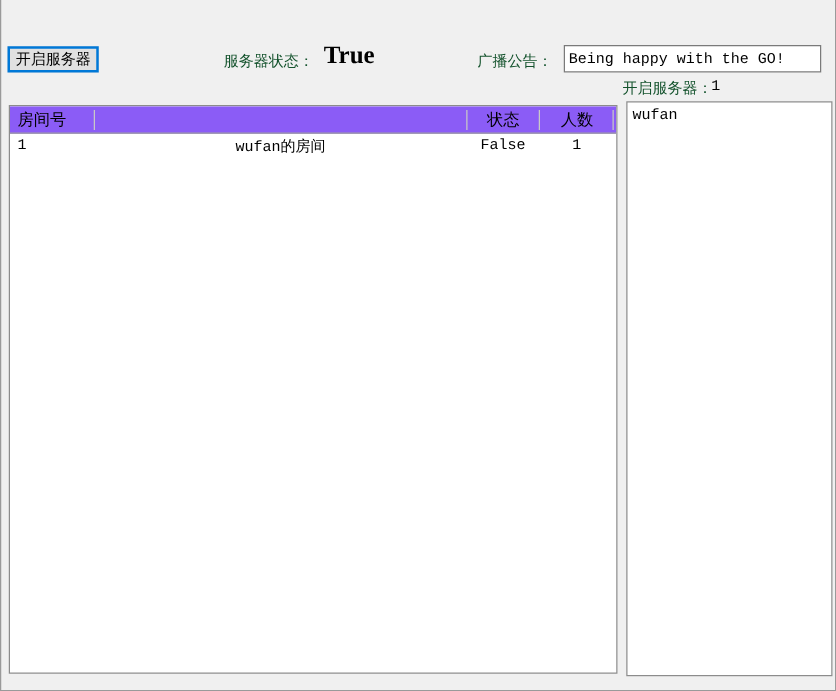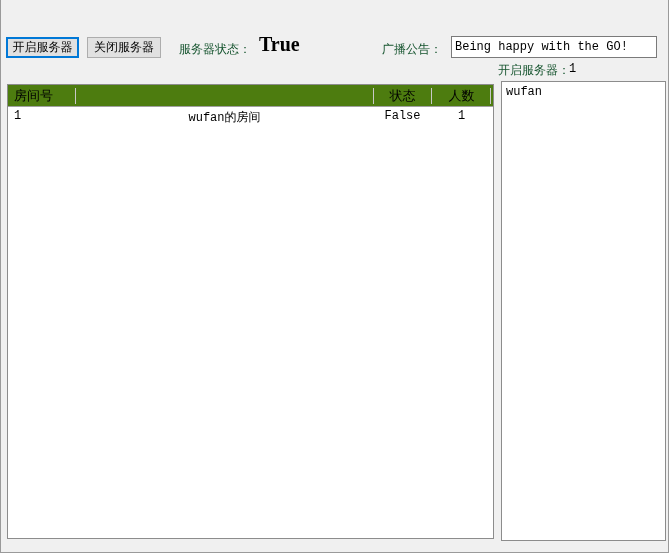--- a/index.html
+++ b/index.html
@@ -147,21 +147,21 @@
     height: 455px;
     box-sizing: border-box;
     background: #ffffff;
     border: 1px solid #8c8c8c;
     overflow: hidden;
   }
   .grid-header {
     position: relative;
     height: 21px;
     border-bottom: 1px solid #a0a0a0;
-    background: #4d7c0f;
+    background: #8b5cf6;
   }
   .grid-header .hcell {
     position: absolute;
     top: 2px;
     font-size: 13px;
     color: #000000;
     white-space: nowrap;
   }
   .grid-header .vsep {
     position: absolute;
@@ -213,21 +213,20 @@
     white-space: nowrap;
   }
 </style>
 </head>
 <body>
 
 <div class="window">
 
 
   <button class="btn focused" id="btn-start">开启服务器</button>
-  <button class="btn" id="btn-stop">关闭服务器</button>
 
   <span class="label" id="lbl-server-status">服务器状态：</span>
   <span id="val-server-status">True</span>
 
   <span class="label" id="lbl-broadcast">广播公告：</span>
   <input id="input-broadcast" type="text" value="Being happy with the GO!" style="">
 
   <span class="label" id="lbl-online-count">开启服务器：</span>
   <span id="val-online-count">1</span>
 

